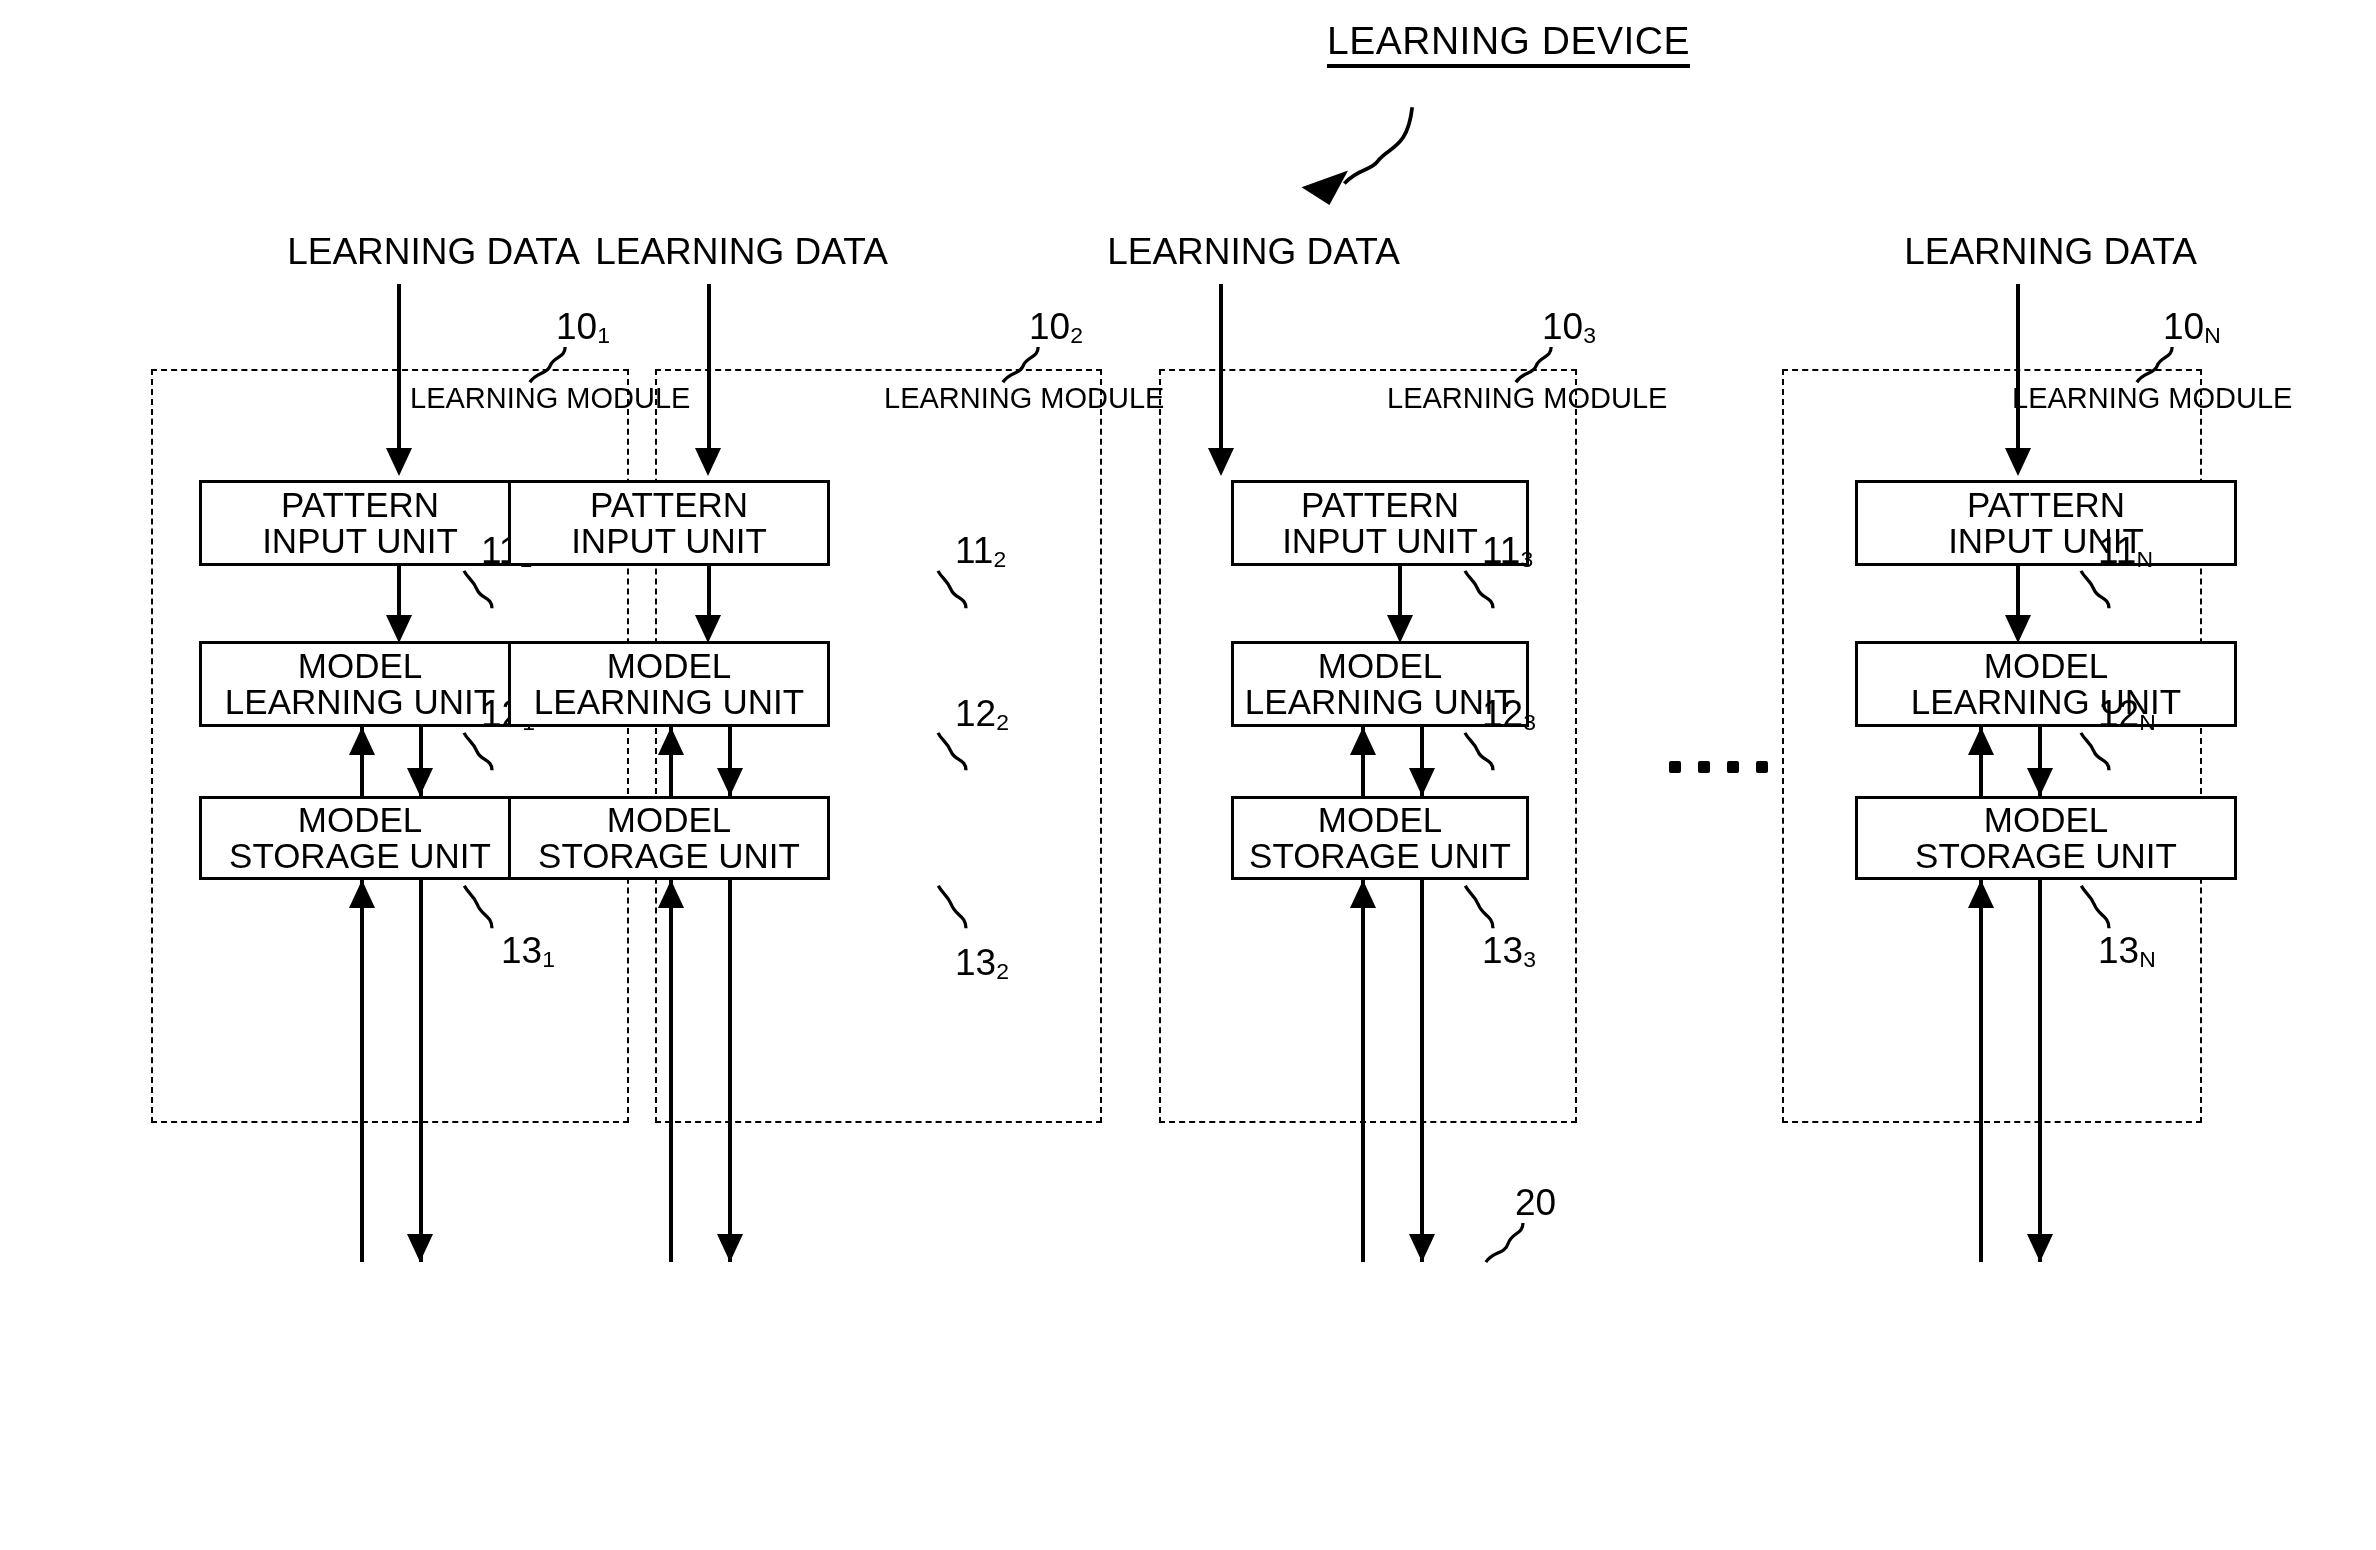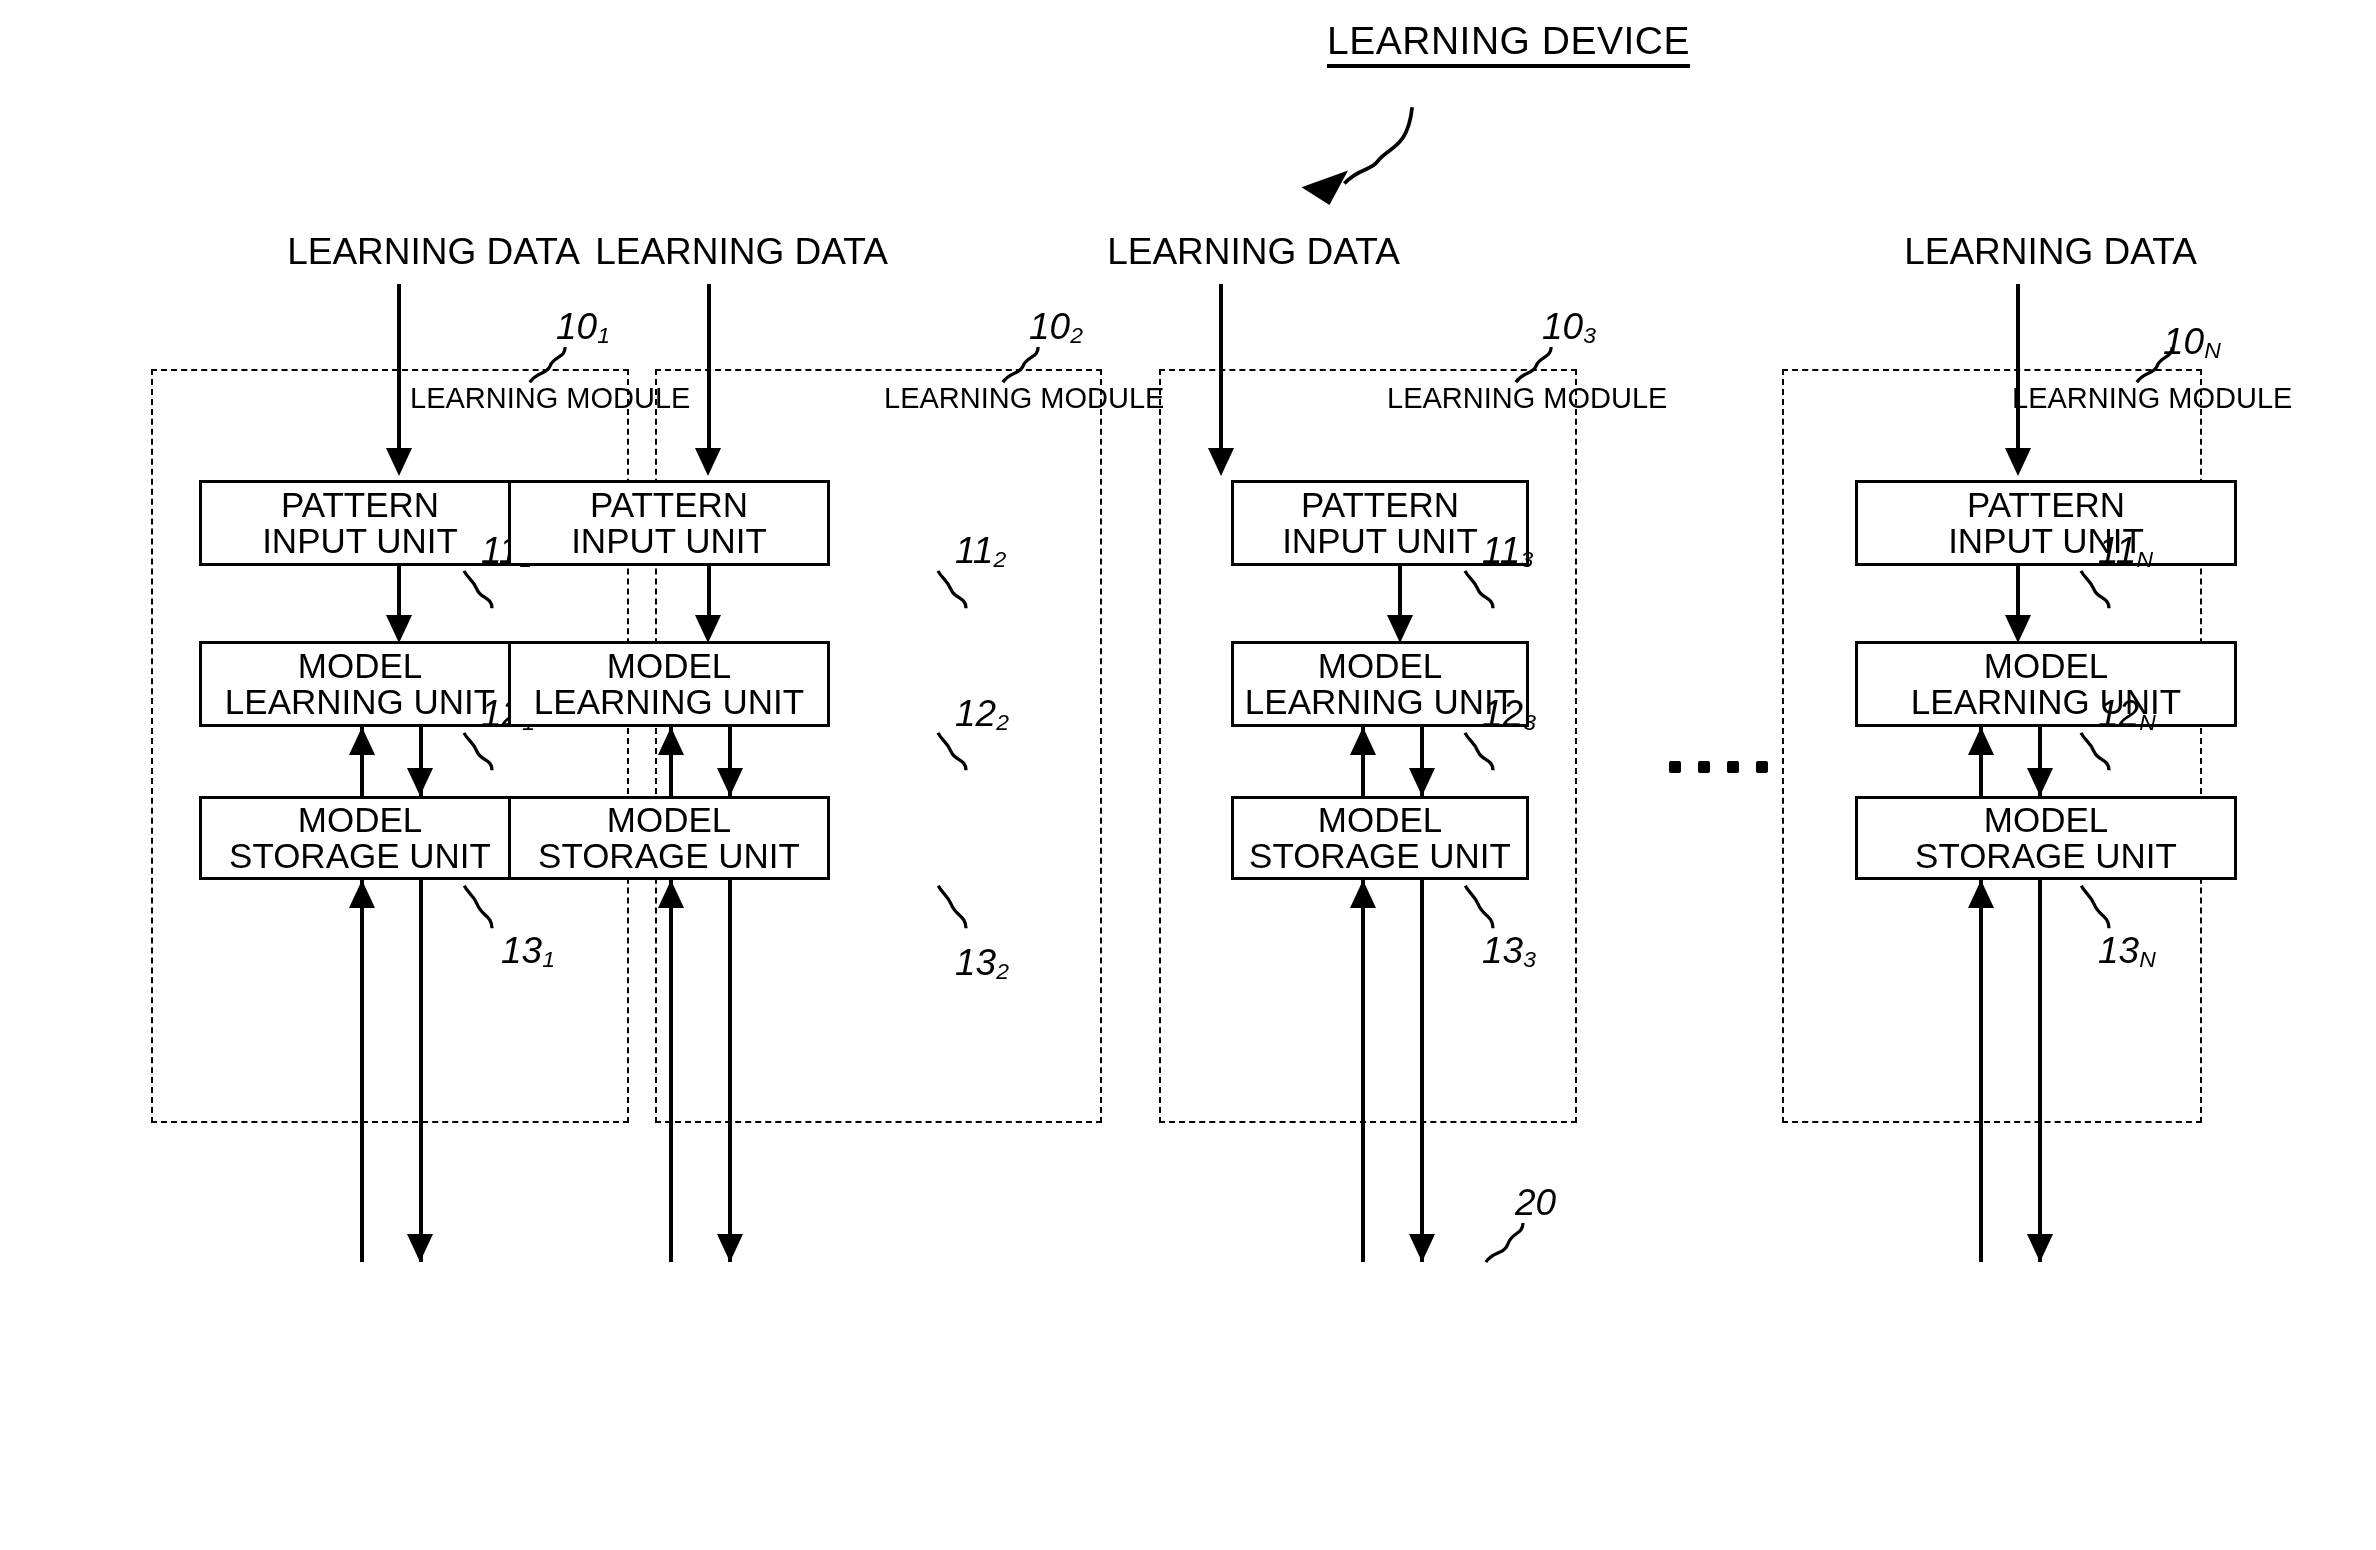--- a/index.html
+++ b/index.html
@@ -82,21 +82,20 @@
     background: #fff;
     white-space: nowrap;
   }
 
   
   .ref-num {
     position: absolute;
     font-size: 37px;
     white-space: nowrap;
     line-height: 1;
-    font-style: italic;
   }
   .ref-num sub {
     font-size: 0.62em;
     vertical-align: -0.18em;
   }
 
   
   .vline {
     position: absolute;
     width: 3.7px;
@@ -386,21 +385,21 @@
   <div class="vline" style="left:2016px; top:284px; height:166px;"></div>
   <div class="arrow-down" style="left:2005px; top:448px;"></div>
 
   <div class="module-frame" style="left:1782px; top:369px; width:420px; height:754px;"></div>
 
   <div class="module-caption" style="left:2012px; top:384px; width:214px;">
     <span>LEARNING</span>
     <span>MODULE</span>
   </div>
 
-  <div class="ref-num" style="left:2163px; top:323px;">
+  <div class="ref-num" style="left:2163px; top:308px;">
     <span>10</span><sub>N</sub>
   </div>
   <svg class="leader" style="left:2135px; top:345px;" width="65" height="42" viewBox="0 0 70 45">
     <path d="M 40 2 C 40 14, 28 12, 24 22 C 20 32, 10 28, 2 40"></path>
   </svg>
 
   <div class="unit-box" style="left:1855px; top:480px; width:382px; height:86px;">
     <div>
       <span>PATTERN</span>
       <span>INPUT UNIT</span>

